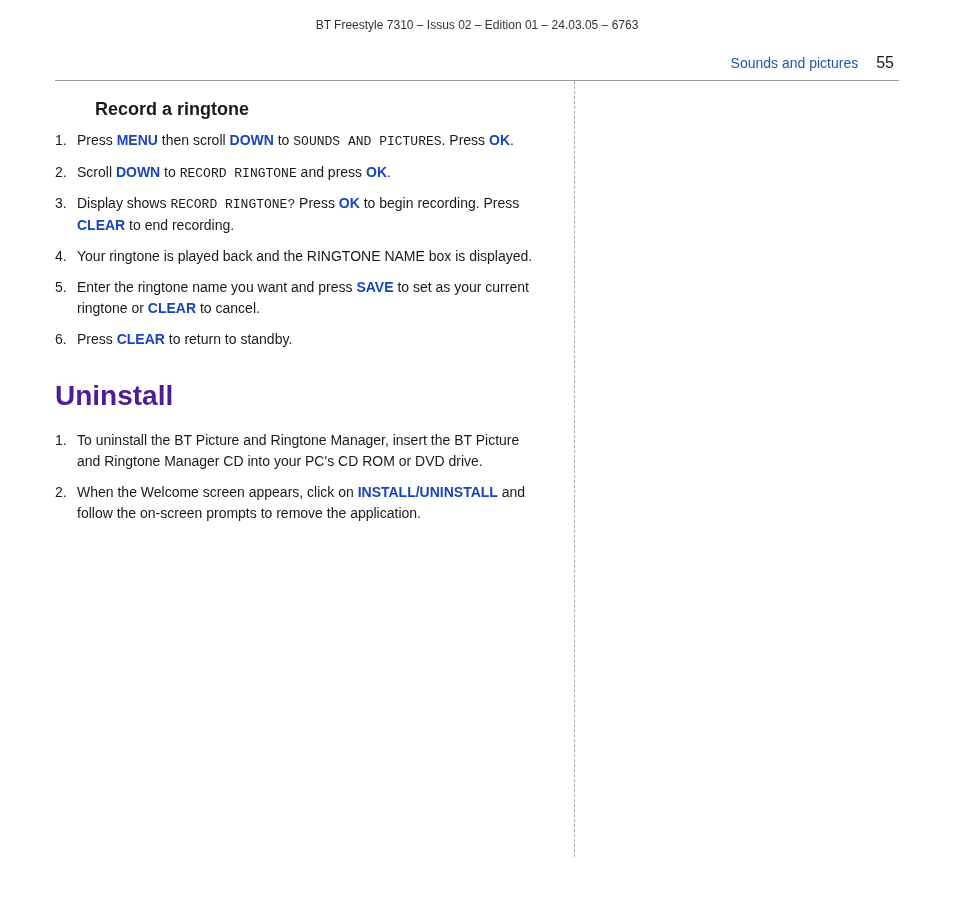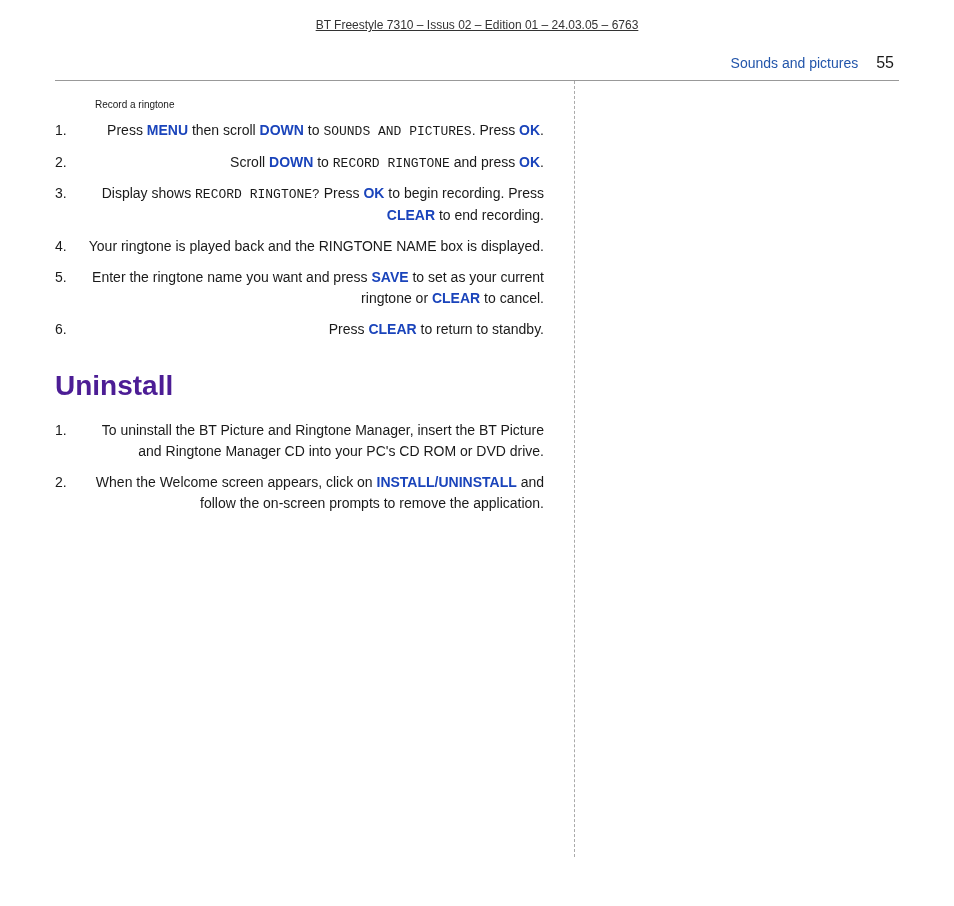--- a/index.html
+++ b/index.html
@@ -24,21 +24,20 @@
       position: relative;
       background: #ffffff;
     }
 
     
     .page-header {
       text-align: center;
       padding: 18px 0 0 0;
       font-size: 12px;
       color: #333;
-      text-decoration: underline;
     }
 
     
     .section-header {
       display: flex;
       justify-content: flex-end;
       align-items: baseline;
       padding: 22px 60px 8px 0;
     }
 
@@ -74,22 +73,22 @@
       border-right: 1px dashed #aaa;
     }
 
     .right-column {
       flex: 1;
       padding: 18px 0 18px 30px;
     }
 
     
     .section-heading {
-      font-weight: normal;
-      font-size: 10px;
+      font-weight: bold;
+      font-size: 18px;
       margin-bottom: 10px;
       padding-left: 40px;
     }
 
     .intro-text {
       font-size: 14px;
       margin-bottom: 14px;
       line-height: 1.5;
     }
 
@@ -106,21 +105,20 @@
       line-height: 1.5;
     }
 
     .list-number {
       min-width: 22px;
       font-size: 14px;
     }
 
     .list-content {
       flex: 1;
-      text-align: right;
     }
 
     .bold-blue {
       color: #1a44bb;
       font-weight: bold;
     }
 
     .monospace {
       font-family: 'Courier New', Courier, monospace;
       font-size: 13px;

